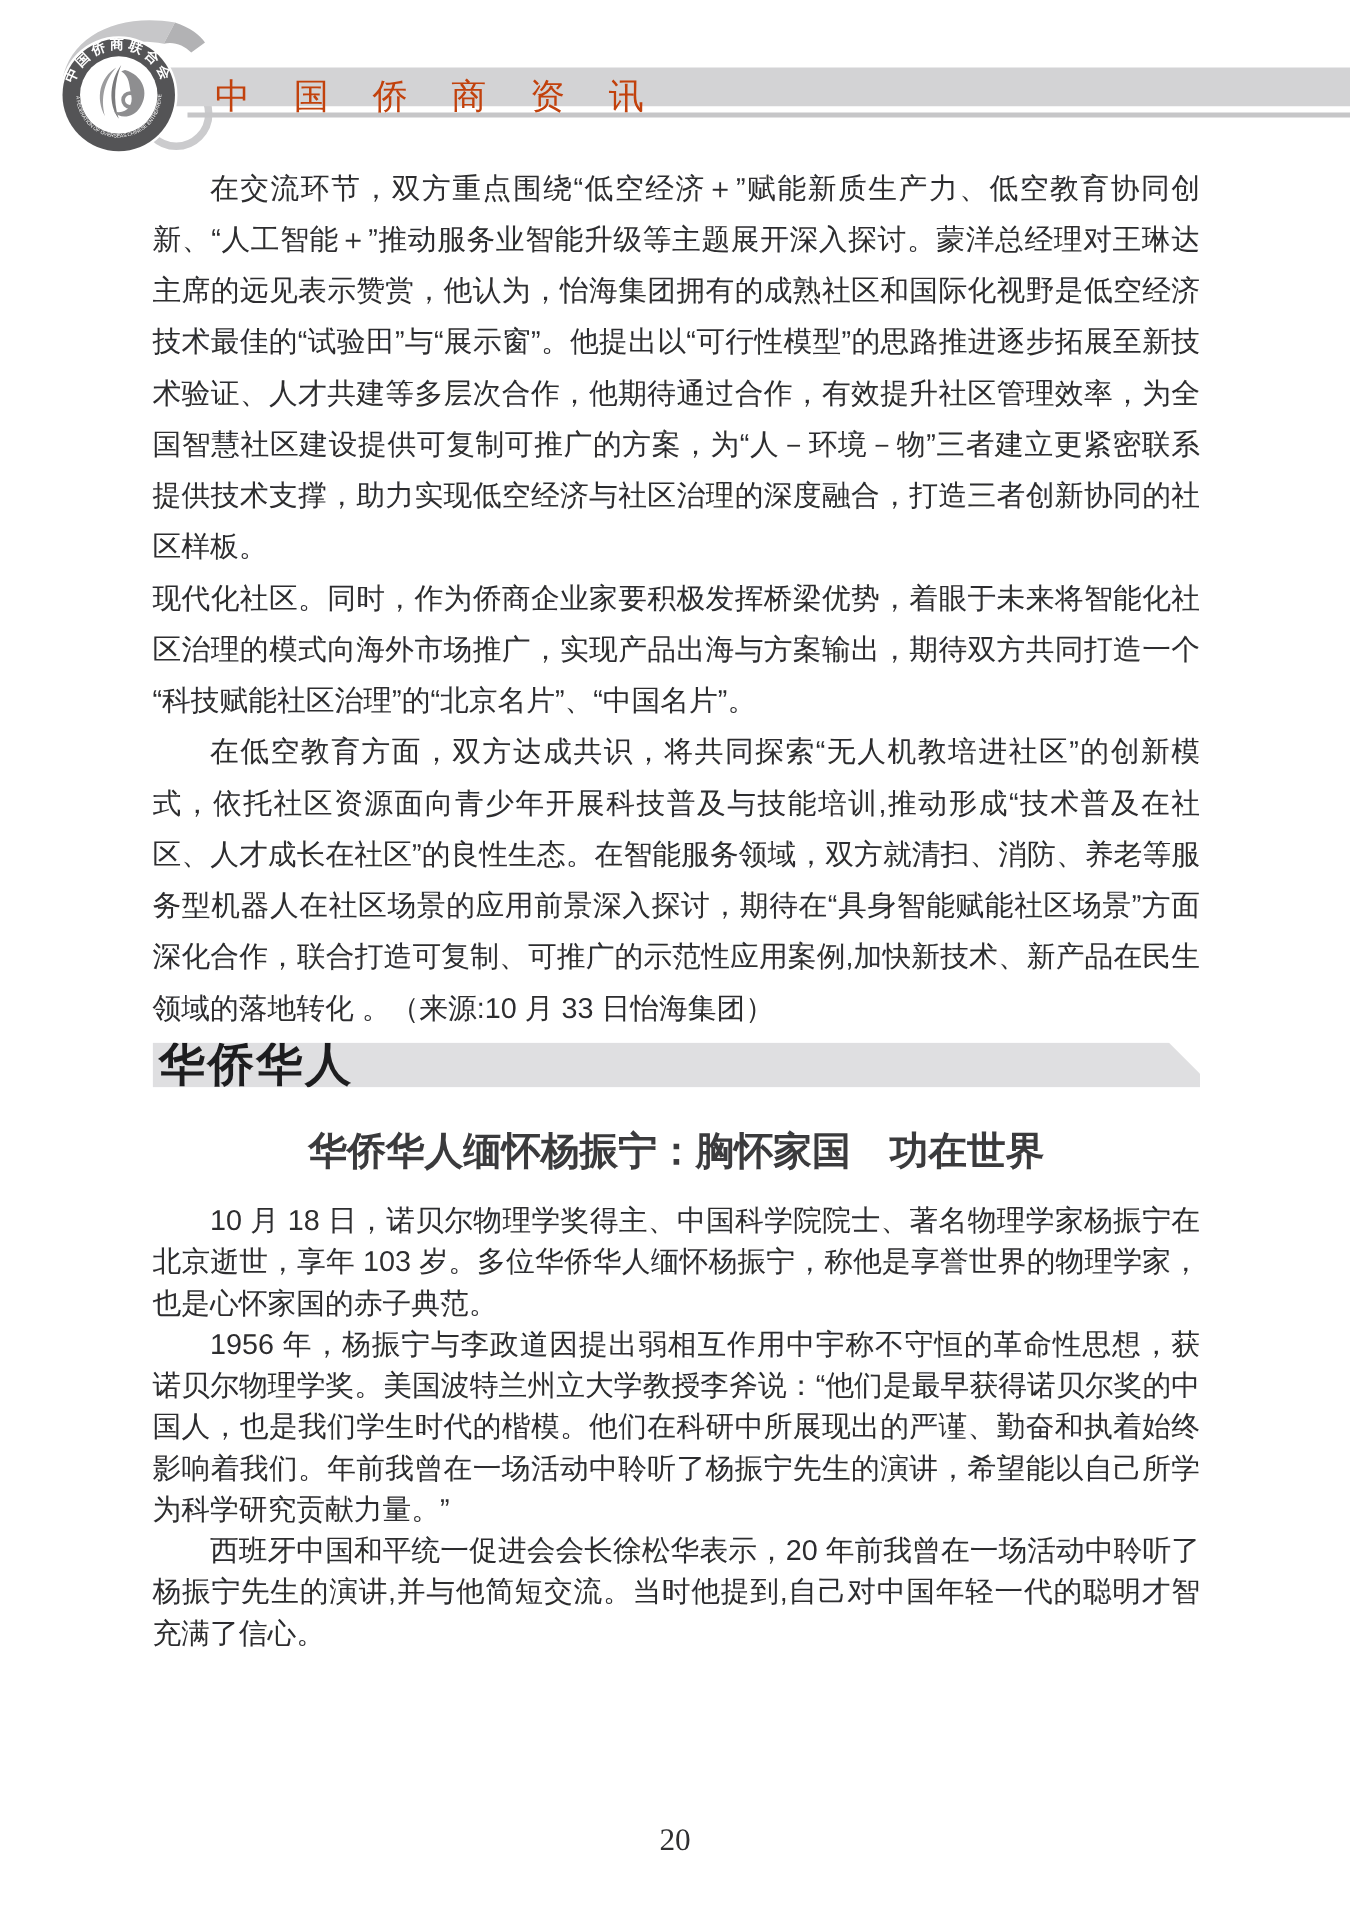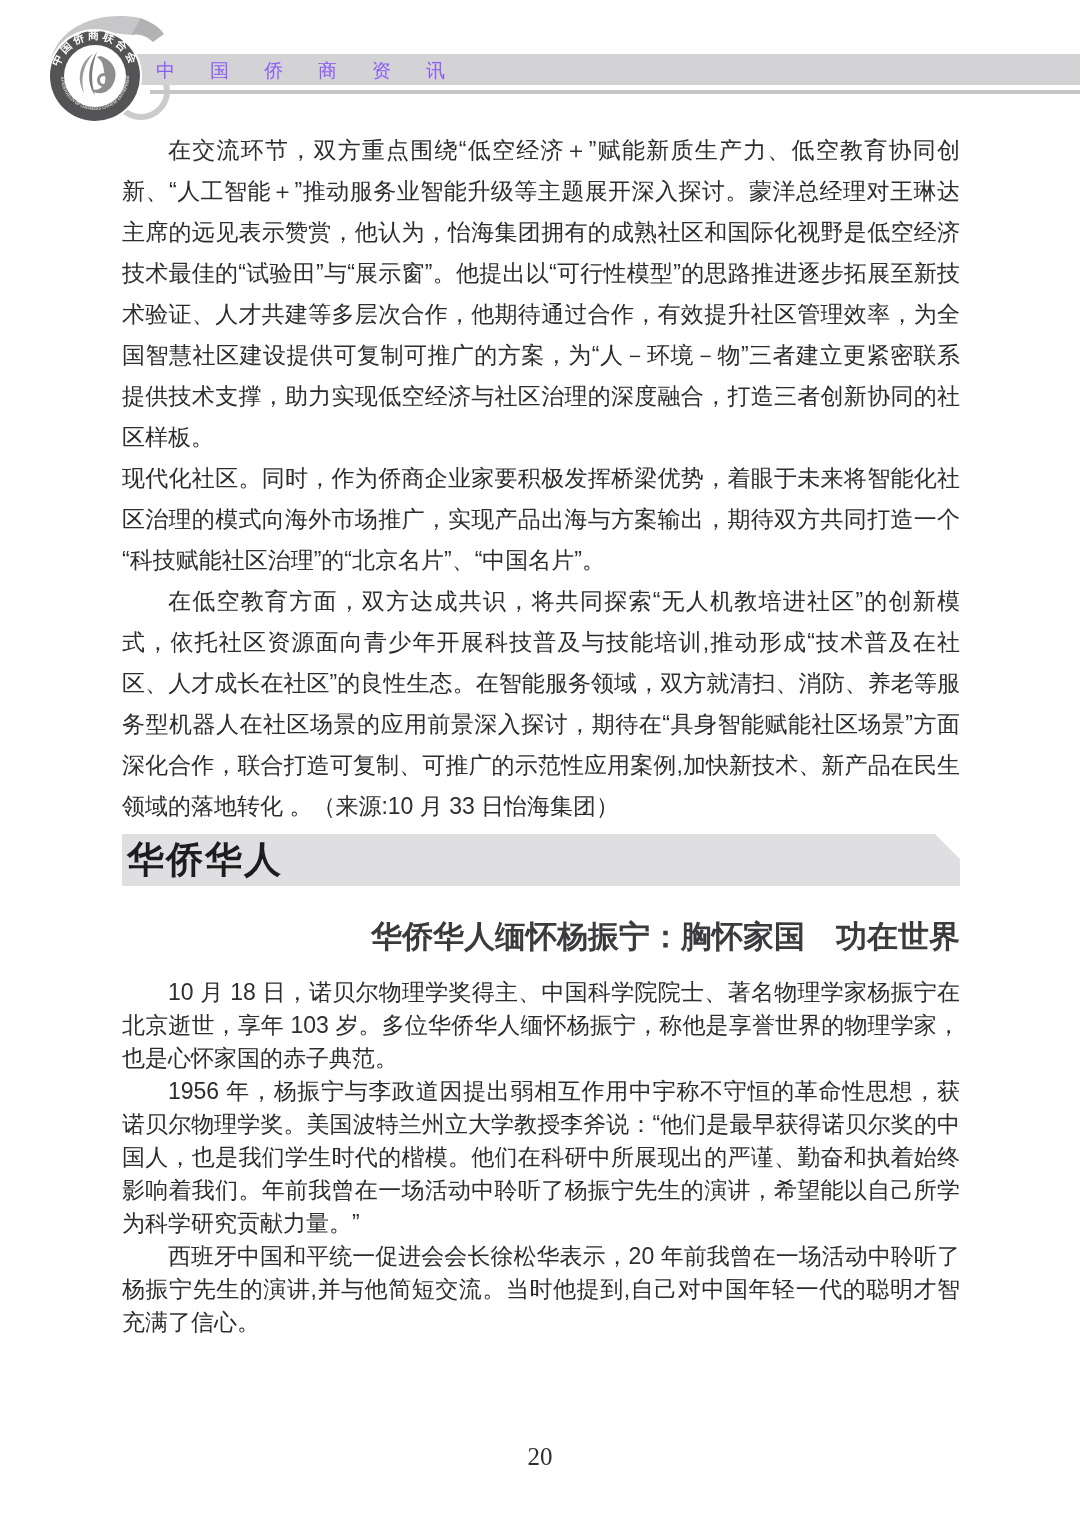--- a/index.html
+++ b/index.html
@@ -21,64 +21,64 @@
   }
   .masthead-band {
     position:absolute; left:128px; right:0; top:54px; height:31px;
     background:#d3d3d5;
   }
   .masthead-rule {
     position:absolute; left:150px; right:0; top:90px; height:4px;
     background:#c6c6c8;
   }
   .masthead-text {
-    position:absolute; left:156px; top:58px;
-    font-size:19px; letter-spacing:35px; color:#8b5cf6;
+    position:absolute; left:172px; top:58px;
+    font-size:28px; letter-spacing:35px; color:#c2410c;
     white-space:nowrap;
   }
   .logo { position:absolute; left:34px; top:6px; }
 
   
   .content {
     position:absolute; left:122px; top:130px; width:838px;
   }
   .body-p {
     font-size:23px; line-height:41px;
     text-align:justify; text-justify:inter-character;
     color:#2d2d2f;
   }
   .body-p.a2 { line-height:33px; }
   .indent { text-indent:2em; }
   .lead { font-weight:400; }
 
   
   .section-bar {
-    margin-top:7px; height:52px;
+    margin-top:7px; height:36px;
     background:#dfdfe1;
     clip-path:polygon(0 0, calc(100% - 25px) 0, 100% 25px, 100% 100%, 0 100%);
     display:flex; align-items:center;
     padding-left:5px;
   }
   .section-title {
     font-family:"Liberation Serif","DejaVu Serif",serif;
     font-weight:700; font-size:37px; letter-spacing:2px;
     color:#1d1d1f;
   }
 
   
   .article-title {
     margin:30px 0 18px;
-    text-align:right;
+    text-align:center;
     font-size:31px; font-weight:700;
     color:#3b3b3d;
   }
 
   
   .page-number {
-    position:absolute; left:0; right:0; bottom:54px;
+    position:absolute; left:0; right:0; bottom:38px;
     text-align:center;
     font-family:"Liberation Serif","DejaVu Serif",serif;
     font-size:25px; color:#2f2f31;margin-top:20px;
   }
 </style>
 </head>
 <body>
 
 <div class="page">
 

